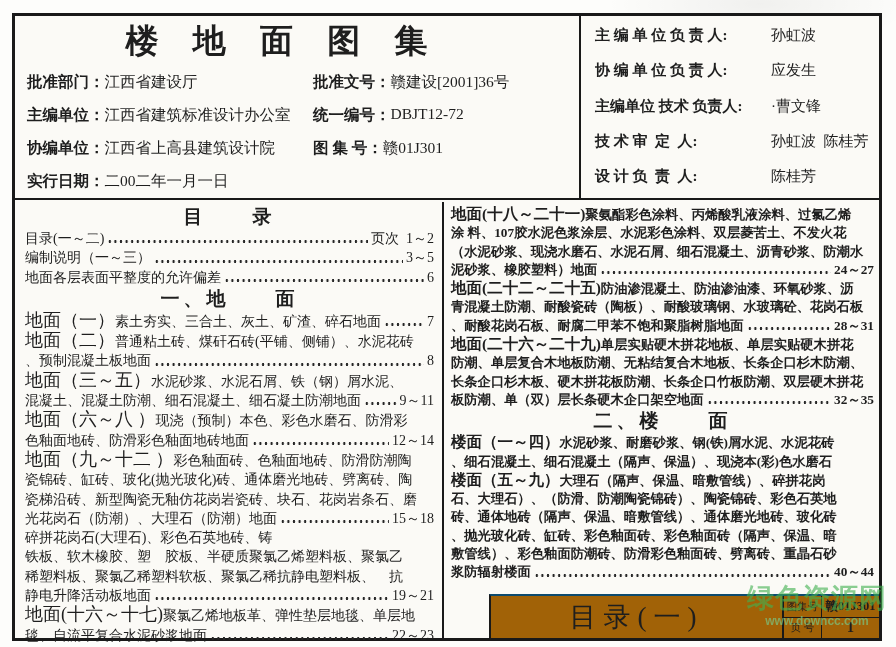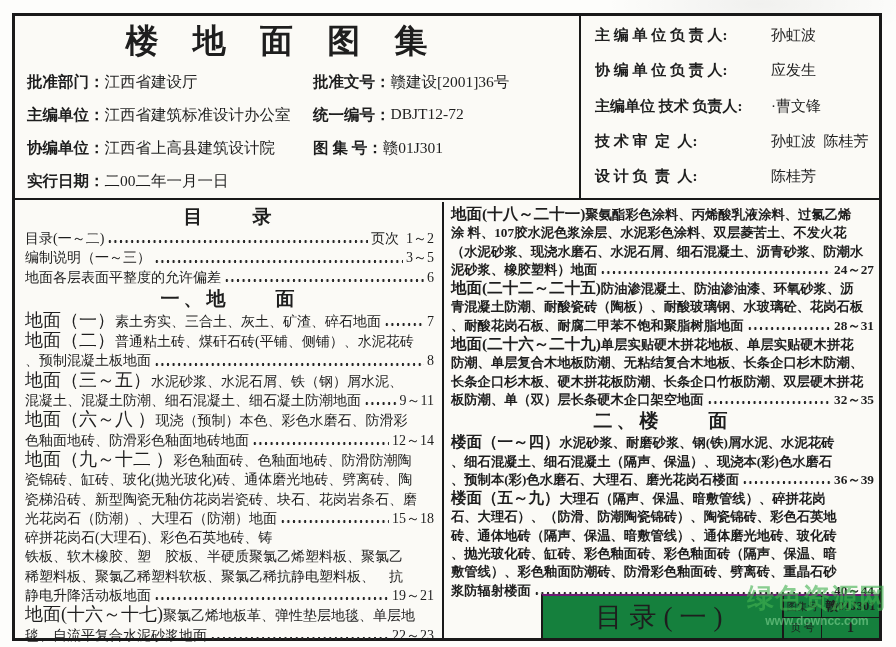--- a/index.html
+++ b/index.html
@@ -49,23 +49,23 @@
   .leader{
     flex:1; min-width:10px; height:5px; align-self:flex-end; margin:0 3px 4px 3px;
     background-image:radial-gradient(circle, #262626 1.15px, transparent 1.45px);
     background-size:5.6px 5px; background-repeat:repeat-x; background-position:left center;
   }
   .pages{ white-space:pre; }
   .toc-sec{ text-align:center; font-size:19px; font-weight:bold; letter-spacing:4px;
             line-height:24px; white-space:pre; }
   
   .tblock{
-    position:absolute; right:0; bottom:0; width:338px; height:44px;
-    border-top:2px solid #701a75; border-left:2px solid #191919;
-    display:flex; background:#15803d;
+    position:absolute; right:0; bottom:0; width:390px; height:44px;
+    border-top:2px solid #0c4a6e; border-left:2px solid #191919;
+    display:flex; background:#a16207;
   }
   .tb-title{ flex:1; display:flex; align-items:center; justify-content:center;
              font-size:27px; letter-spacing:7px; white-space:pre; }
   .tb-table{ width:97px; border-left:2px solid #191919; display:grid;
              grid-template-columns:38px 1fr; grid-template-rows:1fr 1fr; }
   .tb-cell{ display:flex; align-items:center; justify-content:center; white-space:pre; }
   .tb-lab{ font-size:10.5px; border-right:1.5px solid #191919; }
   .tb-lab.b, .tb-val.b{ border-top:1.5px solid #191919; }
   .tb-val{ font-size:12.5px; font-weight:bold; }
   .tb-val.b{ font-size:14px; }
@@ -159,21 +159,20 @@
           <div class="toc-line"><span class="head">地面(二十二～二十五)</span><span class="txt">防油渗混凝土、防油渗油漆、环氧砂浆、沥</span></div>
           <div class="toc-line"><span class="txt">青混凝土防潮、耐酸瓷砖（陶板）、耐酸玻璃钢、水玻璃砼、花岗石板</span></div>
           <div class="toc-line"><span class="txt">、耐酸花岗石板、耐腐二甲苯不饱和聚脂树脂地面</span><span class="leader"></span><span class="pages">28～31</span></div>
           <div class="toc-line"><span class="head">地面(二十六～二十九)</span><span class="txt">单层实贴硬木拼花地板、单层实贴硬木拼花</span></div>
           <div class="toc-line"><span class="txt">防潮、单层复合木地板防潮、无粘结复合木地板、长条企口杉木防潮、</span></div>
           <div class="toc-line"><span class="txt">长条企口杉木板、硬木拼花板防潮、长条企口竹板防潮、双层硬木拼花</span></div>
           <div class="toc-line"><span class="txt">板防潮、单（双）层长条硬木企口架空地面</span><span class="leader"></span><span class="pages">32～35</span></div>
           <div class="toc-sec">二、楼　　面</div>
           <div class="toc-line"><span class="head">楼面（一～四）</span><span class="txt">水泥砂浆、耐磨砂浆、钢(铁)屑水泥、水泥花砖</span></div>
           <div class="toc-line"><span class="txt">、细石混凝土、细石混凝土（隔声、保温）、现浇本(彩)色水磨石</span></div>
-          <div class="toc-line"><span class="txt">、预制本(彩)色水磨石、大理石、磨光花岗石楼面</span><span class="leader"></span><span class="pages">36～39</span></div>
           <div class="toc-line"><span class="head">楼面（五～九）</span><span class="txt">大理石（隔声、保温、暗敷管线）、碎拼花岗</span></div>
           <div class="toc-line"><span class="txt">石、大理石）、（防滑、防潮陶瓷锦砖）、陶瓷锦砖、彩色石英地</span></div>
           <div class="toc-line"><span class="txt">砖、通体地砖（隔声、保温、暗敷管线）、通体磨光地砖、玻化砖</span></div>
           <div class="toc-line"><span class="txt">、抛光玻化砖、缸砖、彩色釉面砖、彩色釉面砖（隔声、保温、暗</span></div>
           <div class="toc-line"><span class="txt">敷管线）、彩色釉面防潮砖、防滑彩色釉面砖、劈离砖、重晶石砂</span></div>
           <div class="toc-line"><span class="txt">浆防辐射楼面</span><span class="leader"></span><span class="pages">40～44</span></div>
         </div>
     </div>
 
     <div class="tblock">

